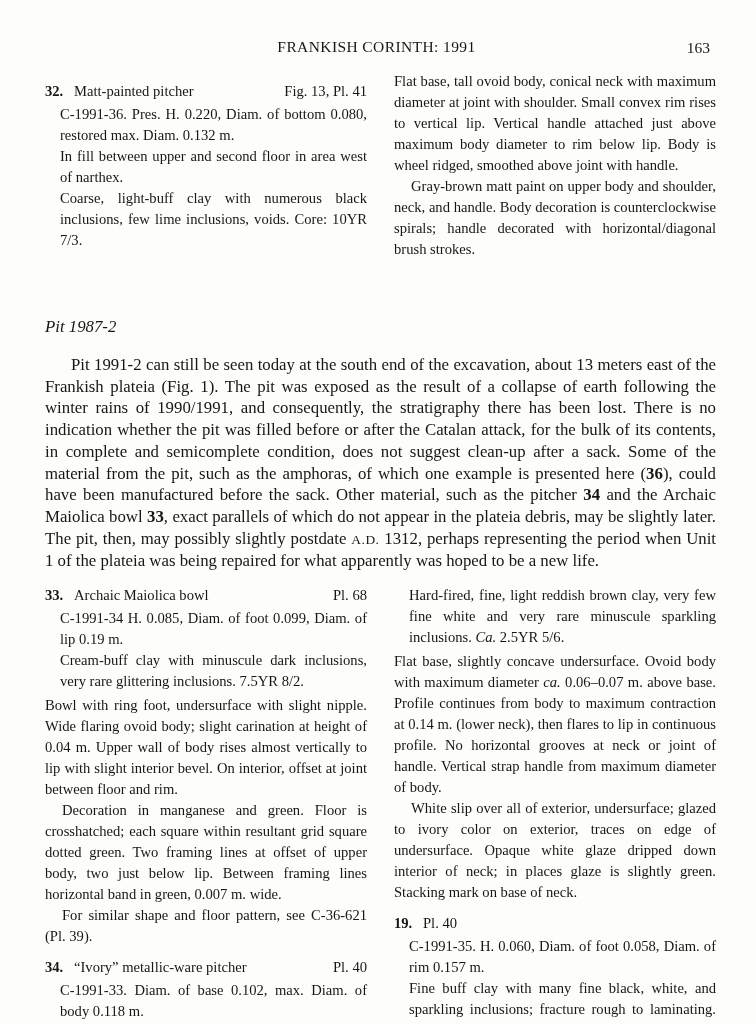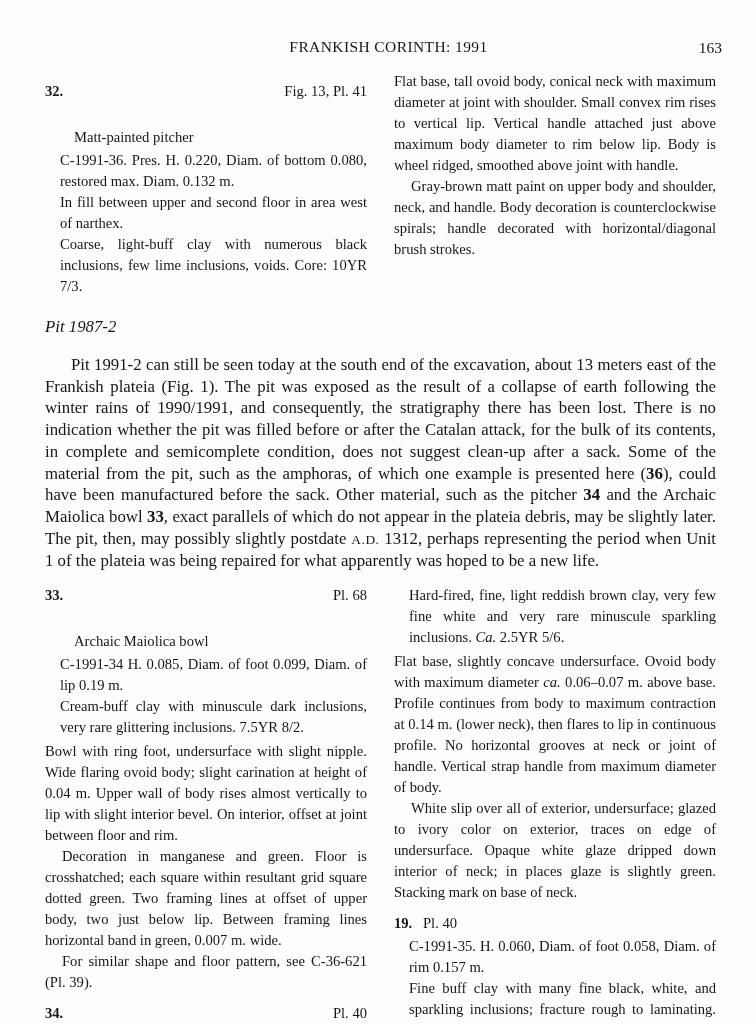--- a/index.html
+++ b/index.html
@@ -11,21 +11,21 @@
     background: #fdfdfb;
     color: #161616;
     font-family: "Liberation Serif", serif;
     overflow: hidden;
     -webkit-hyphens: auto;
     hyphens: auto;
   }
   
   .header {
     position: absolute;
-    left: 53px; top: 38px;
+    left: 41px; top: 38px;
     width: 671px;
     font-size: 15.5px;
     letter-spacing: 0.4px;
   }
   .running-title { display: block; text-align: center; }
   .page-number { position: absolute; right: 2px; top: 1px; letter-spacing: 0; }
 
   
   .cols {
     position: absolute;
@@ -43,21 +43,21 @@
     line-height: 21px;
     text-align: justify;
   }
   p { margin: 0; }
   .p-indent { text-indent: 17px; }
 
   
   .entry-head { display: flex; margin-top: 10px; margin-bottom: 2px; }
   .entry-head.first { margin-top: 0; }
   .entry-num { font-weight: bold; width: 29px; flex: none; }
-  .entry-title { flex: 1; text-align: left; margin-top: 46px; }
+  .entry-title { flex: 1; text-align: left; }
   .entry-ref { flex: none; text-align: right; }
   .detail { margin-left: 15px; }
   .desc-start { margin-top: 3px; }
 
   
   .section-heading {
     position: absolute;
     left: 45px; top: 317px;
     font-size: 16.8px;
     font-style: italic;

